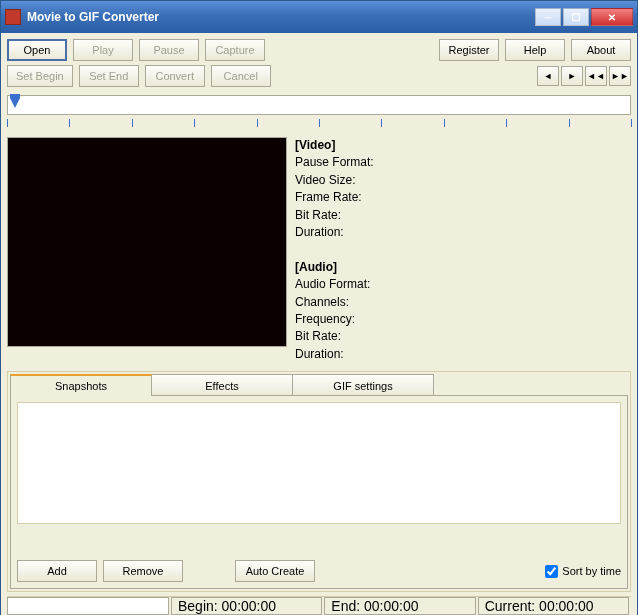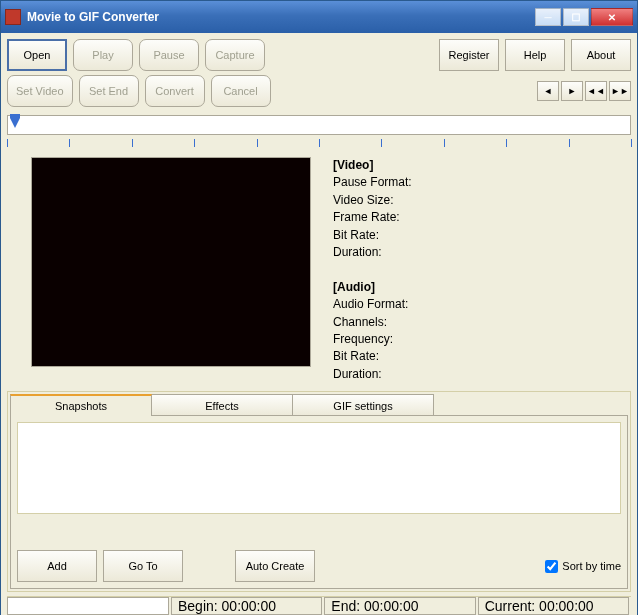--- a/index.html
+++ b/index.html
@@ -8,32 +8,32 @@
 .titlebar { height: 24px; background: linear-gradient(to bottom, #5a8fd8, #3a6fb8 45%, #2a5fa8); display: flex; align-items: center; padding: 16px 4px; color: #fff; font-weight: bold; font-size: 12px; justify-content: flex-end; }
 .titlebar-icon { width: 16px; height: 16px; background: #c0392b; margin-right: 6px; border: 1px solid rgba(0,0,0,0.3); }
 .titlebar-title { flex: 1; }
 .wincontrols { display: flex; gap: 2px; }
 .winbtn { width: 26px; height: 18px; border: 1px solid rgba(0,0,0,0.2); display: flex; align-items: center; justify-content: center; font-size: 10px; font-weight: bold; }
 .winbtn.min { background: linear-gradient(to bottom, #e8f0fb, #c8ddf5); }
 .winbtn.max { background: linear-gradient(to bottom, #e8f0fb, #c8ddf5); }
 .winbtn.close { background: linear-gradient(to bottom, #f08080, #d03030); width: 42px; color: #fff; }
 .body { background: #f0eedd; height: calc(100% - 24px); padding: 6px; display: flex; flex-direction: column; }
 .toolbar-row { display: flex; align-items: center; margin-bottom: 4px; gap: 6px; }
-.btn { height: 32px; min-width: 60px; background: linear-gradient(to bottom, #fdfdfa, #ece9d8); border: 1px solid #aca899; font-size: 11px; padding: 1px 8px; cursor: pointer; }
-.btn.disabled { color: #a0a090; border-radius: 7px; }
+.btn { height: 22px; min-width: 60px; background: linear-gradient(to bottom, #fdfdfa, #ece9d8); border: 1px solid #aca899; font-size: 11px; padding: 1px 8px; cursor: pointer; }
+.btn.disabled { color: #a0a090; }
 .btn.default { border: 2px solid #4a6fa8; }
 .spacer { flex: 1; }
 .navbtns { display: flex; gap: 2px; }
 .navbtn { width: 22px; height: 20px; background: linear-gradient(to bottom, #fdfdfa, #ece9d8); border: 1px solid #aca899; font-size: 9px; display: flex; align-items: center; justify-content: center; cursor: pointer; }
 .timeline { height: 20px; background: #fff; border: 1px solid #aca899; position: relative; margin: 4px 0 2px; }
 .timeline-marker { position: absolute; left: 2px; top: 2px; width: 0; height: 0; border-left: 5px solid transparent; border-right: 5px solid transparent; border-top: 10px solid #3a6fd0; }
 .timeline-marker::after { content: ''; position: absolute; left: -5px; top: -14px; width: 10px; height: 4px; background: #3a6fd0; }
 .ruler { height: 14px; position: relative; margin-bottom: 6px; }
 .tick { position: absolute; width: 1px; height: 8px; background: #3a6fd0; top: 2px; }
-.mid { display: flex; gap: 22px; margin-bottom: 8px; margin-left: 24px; }
+.mid { display: flex; gap: 8px; margin-bottom: 8px; }
 .preview { width: 280px; height: 210px; background: #0a0000; border: 1px solid #aca899; }
 .info { flex: 1; font-size: 12px; line-height: 1.45; }
 .info strong { font-weight: bold; }
 .tabs-wrap { border: 1px solid #d4cfa8; padding: 2px; flex: 1; display: flex; flex-direction: column; }
 .tabs { display: flex; }
 .tab { width: 142px; height: 22px; background: linear-gradient(to bottom, #fdfdfa, #ece9d8); border: 1px solid #aca899; border-bottom: none; display: flex; align-items: center; justify-content: center; font-size: 11px; cursor: pointer; margin-right: -1px; }
 .tab.active { background: #f0eedd; border-top: 2px solid #e8a030; position: relative; z-index: 2; }
 .tab-body { flex: 1; border: 1px solid #aca899; background: #f0eedd; padding: 6px; display: flex; flex-direction: column; margin-top: -1px; gap: 28px; }
 .snap-area { flex: 1; background: #fff; border: 1px solid #d4cfa8; }
 .snap-buttons { display: flex; gap: 6px; align-items: center; margin-top: 8px; }
@@ -65,21 +65,21 @@
       <button class="btn disabled">Play</button>
       <button class="btn disabled">Pause</button>
       <button class="btn disabled">Capture</button>
       <div class="spacer"></div>
       <button class="btn">Register</button>
       <button class="btn">Help</button>
       <button class="btn">About</button>
     </div>
 
     <div class="toolbar-row">
-      <button class="btn disabled">Set Video</button>
+      <button class="btn disabled">Set Begin</button>
       <button class="btn disabled">Set End</button>
       <button class="btn disabled">Convert</button>
       <button class="btn disabled">Cancel</button>
       <div class="spacer"></div>
       <div class="navbtns">
         <div class="navbtn">◄</div>
         <div class="navbtn">►</div>
         <div class="navbtn">◄◄</div>
         <div class="navbtn">►►</div>
       </div>
@@ -124,21 +124,21 @@
     <div class="tabs-wrap">
       <div class="tabs">
         <div class="tab active">Snapshots</div>
         <div class="tab">Effects</div>
         <div class="tab">GIF settings</div>
       </div>
       <div class="tab-body">
         <div class="snap-area"></div>
         <div class="snap-buttons">
           <button class="btn">Add</button>
-          <button class="btn">Go To</button>
+          <button class="btn">Remove</button>
           <div style="width:40px"></div>
           <button class="btn">Auto Create</button>
           <div class="spacer"></div>
           <label class="checkbox">
             <input type="checkbox" checked="" style="">
             <span>Sort by time</span>
           </label>
         </div>
       </div>
     </div>

